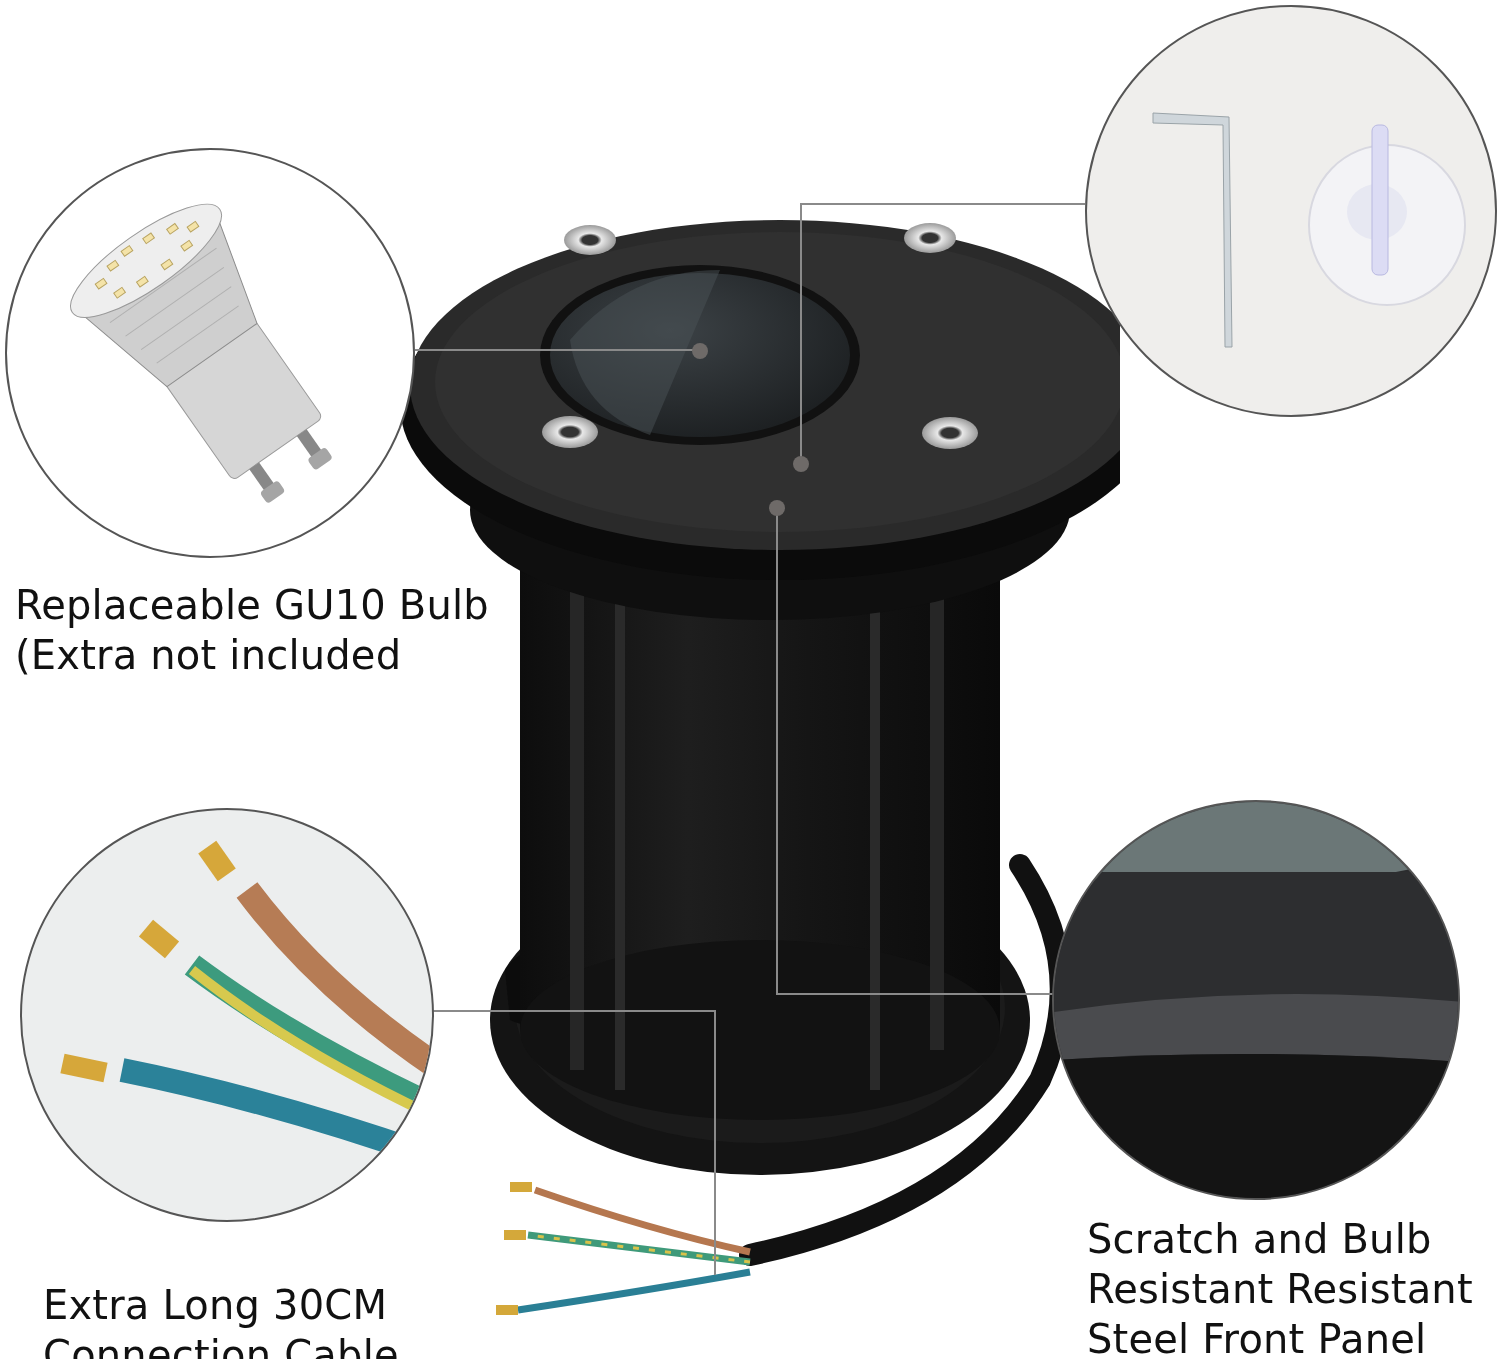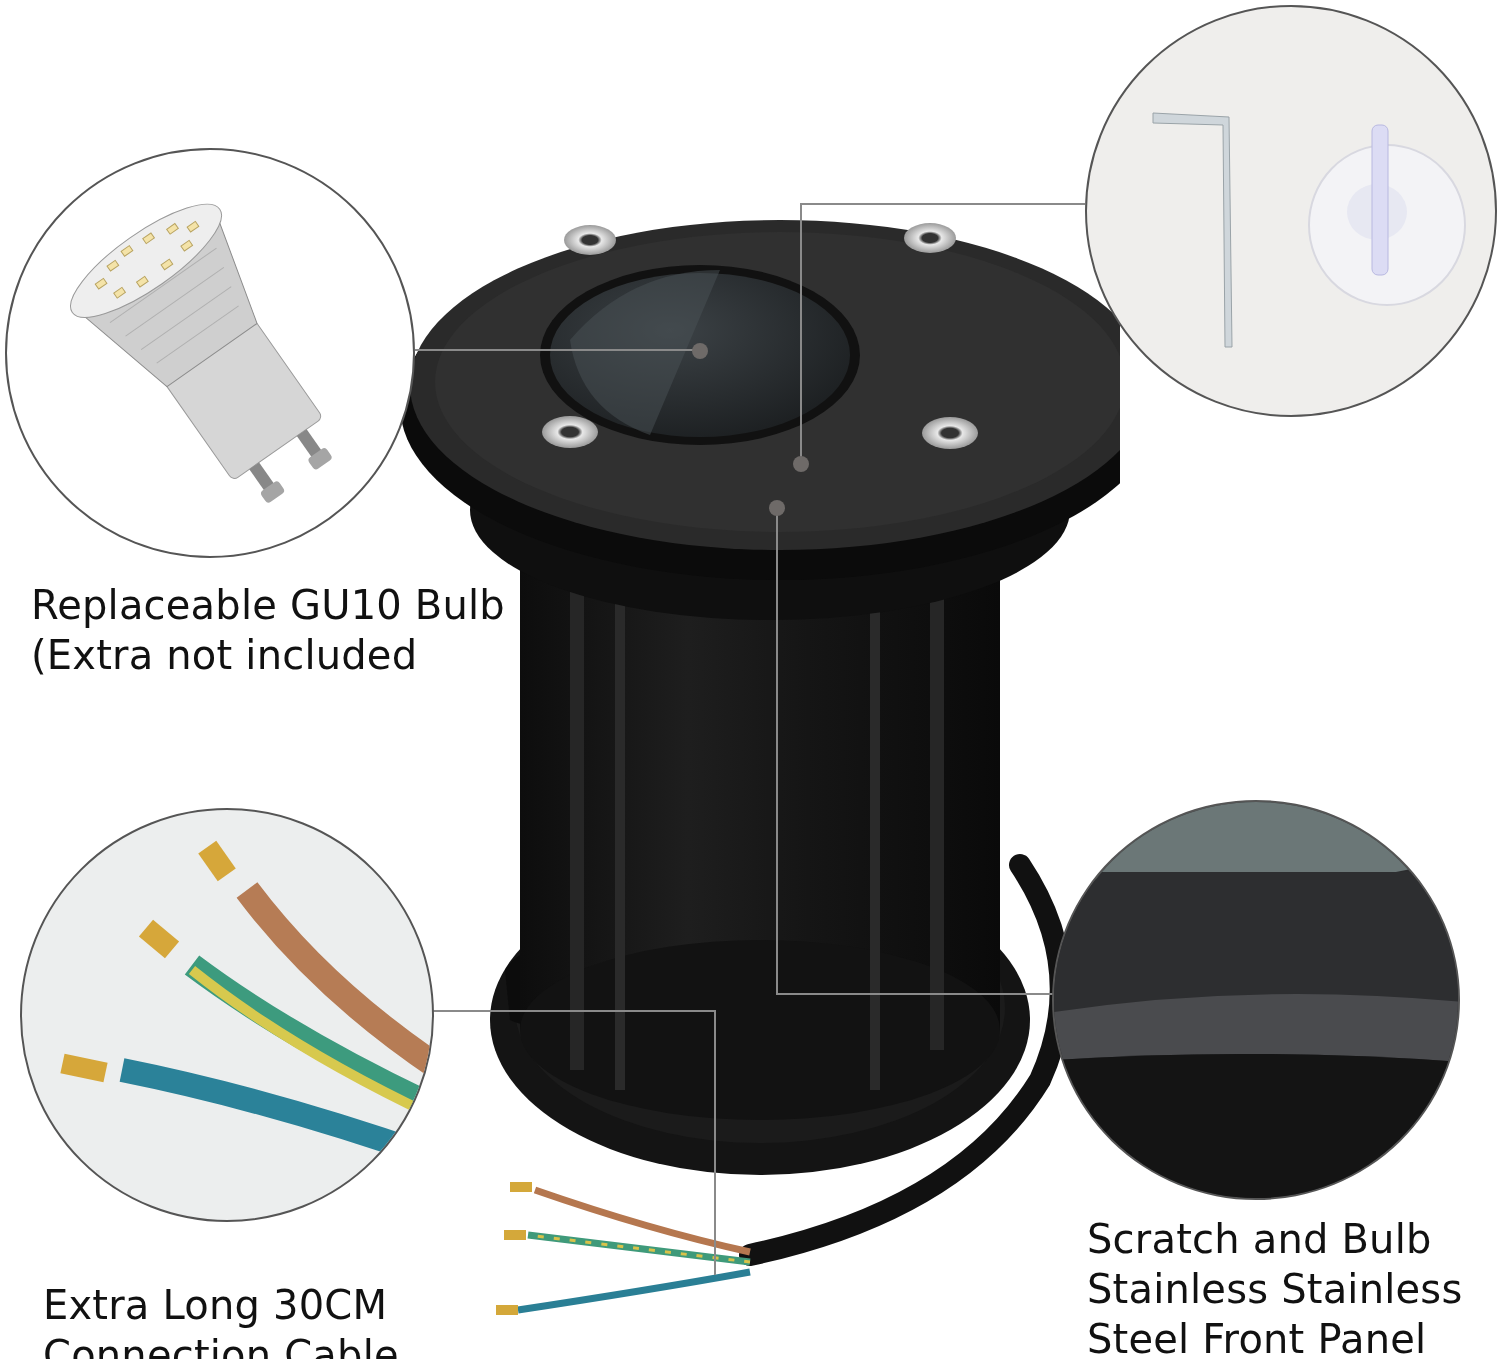--- a/index.html
+++ b/index.html
@@ -149,27 +149,27 @@
 
 <div class="circle" style="left:1052px;top:800px;width:408px;height:400px;background:#2b2c2e;">
   <svg width="408" height="400" viewBox="0 0 408 400">
     <path d="M0 0 L408 0 L408 55 Q200 110 0 70 Z" fill="#6b7777"></path>
     <rect x="0" y="70" width="408" height="140" fill="#2d2e30"></rect>
     <path d="M0 210 Q200 180 408 200 L408 260 Q200 245 0 258 Z" fill="#4a4b4e"></path>
     <path d="M0 258 Q200 245 408 260 L408 400 L0 400 Z" fill="#141414"></path>
   </svg>
 </div>
 
-<div class="caption" style="left:31px;top:580px;">
+<div class="caption" style="left:15px;top:580px;">
   <div>Replaceable GU10 Bulb</div>
   <div>(Extra not included</div>
 </div>
 
 <div class="caption" style="left:43px;top:1240px;margin-top:40px;">
   <div>Extra Long 30CM</div>
   <div>Connection Cable</div>
 </div>
 
 <div class="caption" style="left:1087px;top:1214px;">
   <div>Scratch and Bulb</div>
-  <div>Stainless Stainless</div>
+  <div>Resistant Resistant</div>
   <div>Steel Front Panel</div>
 </div>
 
 </body></html>

